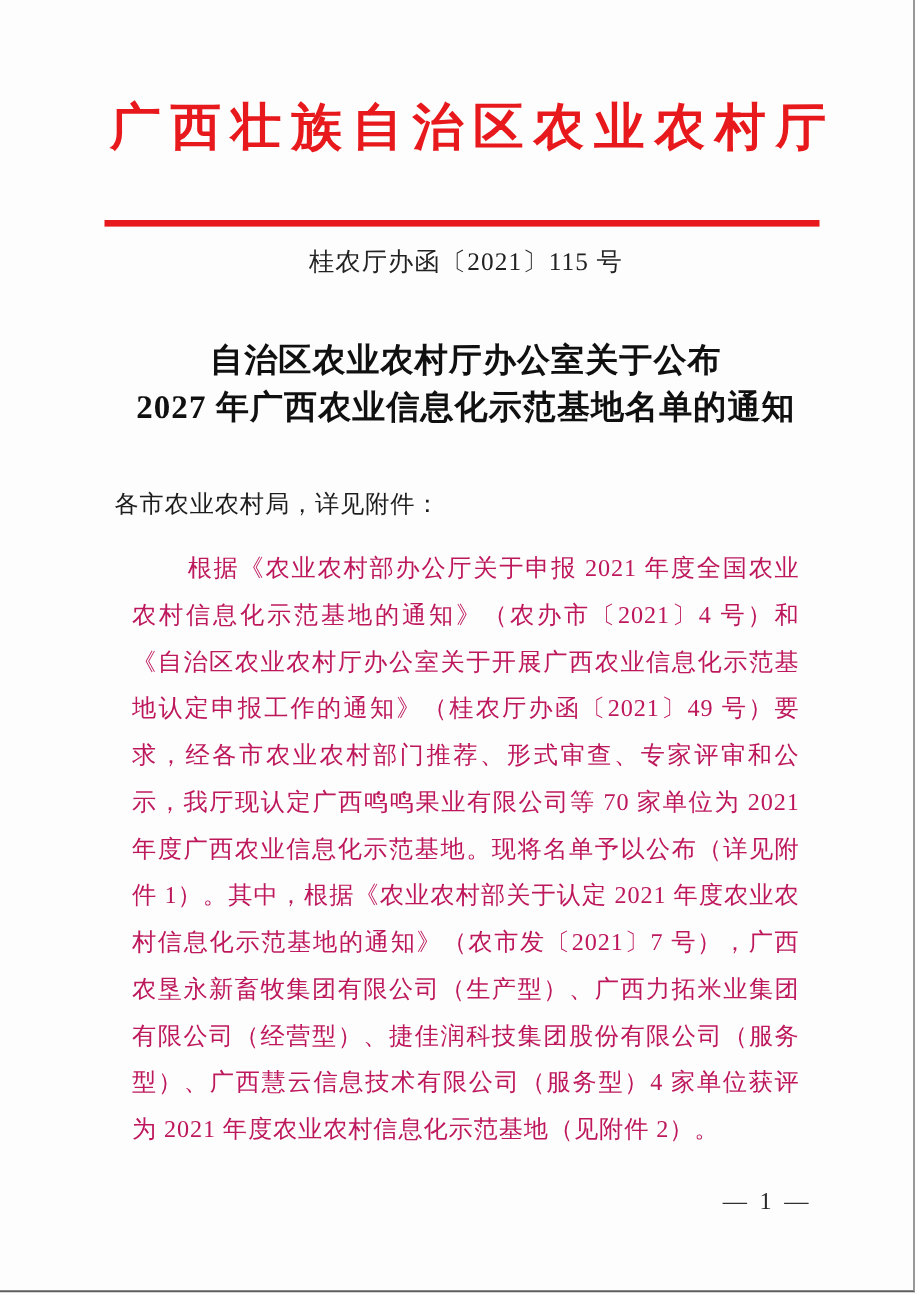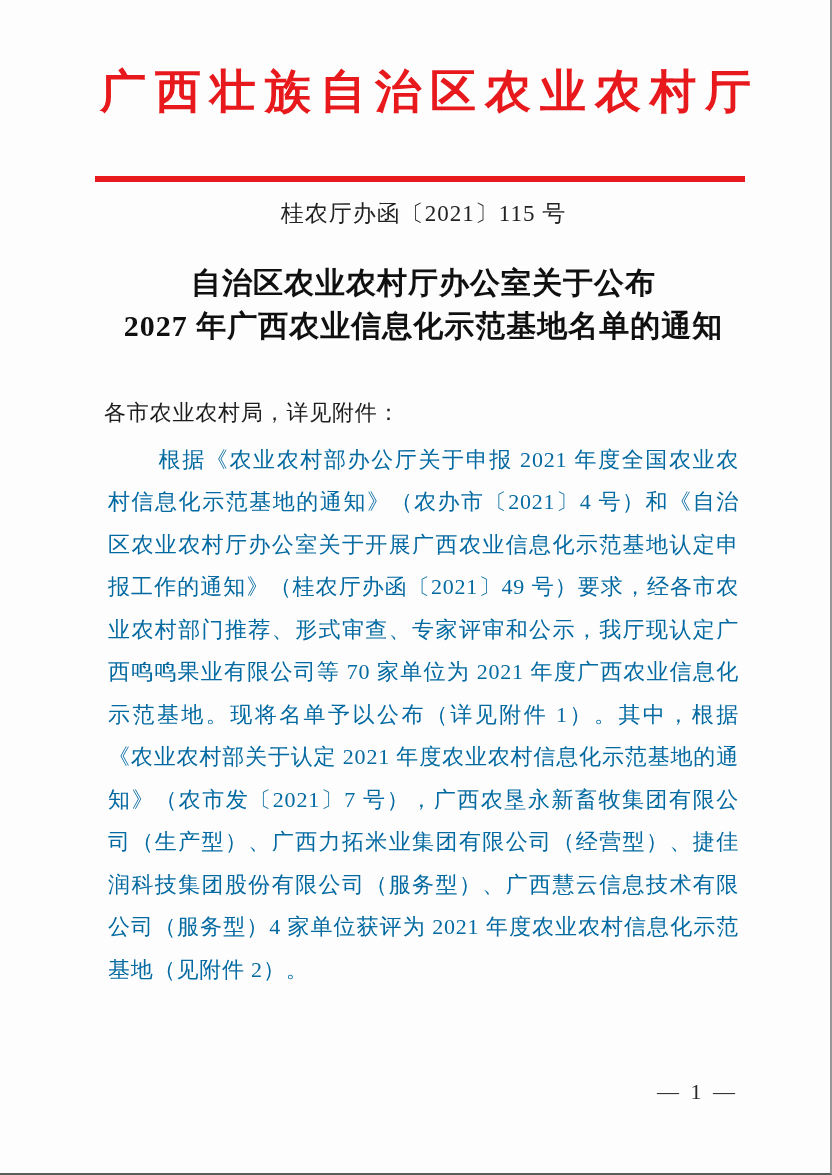--- a/index.html
+++ b/index.html
@@ -16,21 +16,21 @@
     color: #1d1d1d;
     overflow: hidden;
     box-sizing: border-box;
     border-right: 2px solid rgba(70,70,70,0.55);
     border-bottom: 2px solid rgba(40,40,40,0.75);
   }
   .content {
     padding: 0 87px 0 104px;
   }
   .agency-name {
-    padding-top: 64px;
+    padding-top: 88px;
     text-align: center;
     color: var(--header-red, #e8191c);
     font-size: 46px;
     font-weight: bold;
     letter-spacing: 9px;
     line-height: 56px;
     white-space: nowrap;
     margin-left: -4px;
   }
   .red-divider {
@@ -42,42 +42,42 @@
   }
   .doc-number {
     text-align: center;
     font-size: 23px;
     line-height: 26px;
     margin-top: 19px;
     letter-spacing: 1px;
     color: #222;
   }
   .notice-title {
-    margin-top: 34px;
+    margin-top: 55px;
     text-align: center;
     font-weight: bold;
     font-size: 30px;
     line-height: 43px;
     color: #101010;
     letter-spacing: 1px;
   }
   .salutation {
     margin-top: 45px;
     font-size: 22px;
     line-height: 42.5px;
     letter-spacing: 0.8px;
   }
   .para {
-    margin: 4px;
+    margin: 16px;
     font-size: 22px;
     line-height: 42.5px;
     letter-spacing: 0.8px;
     text-align: justify;
     text-indent: 2.3em;
-    color: #0369a1;
+    color: #be185d;
   }
   .page-number {
     position: absolute;
     right: 92px;
     bottom: 68px;
     font-size: 22px;
     letter-spacing: 3px;
     color: #2a2a2a;
   }
 </style>

